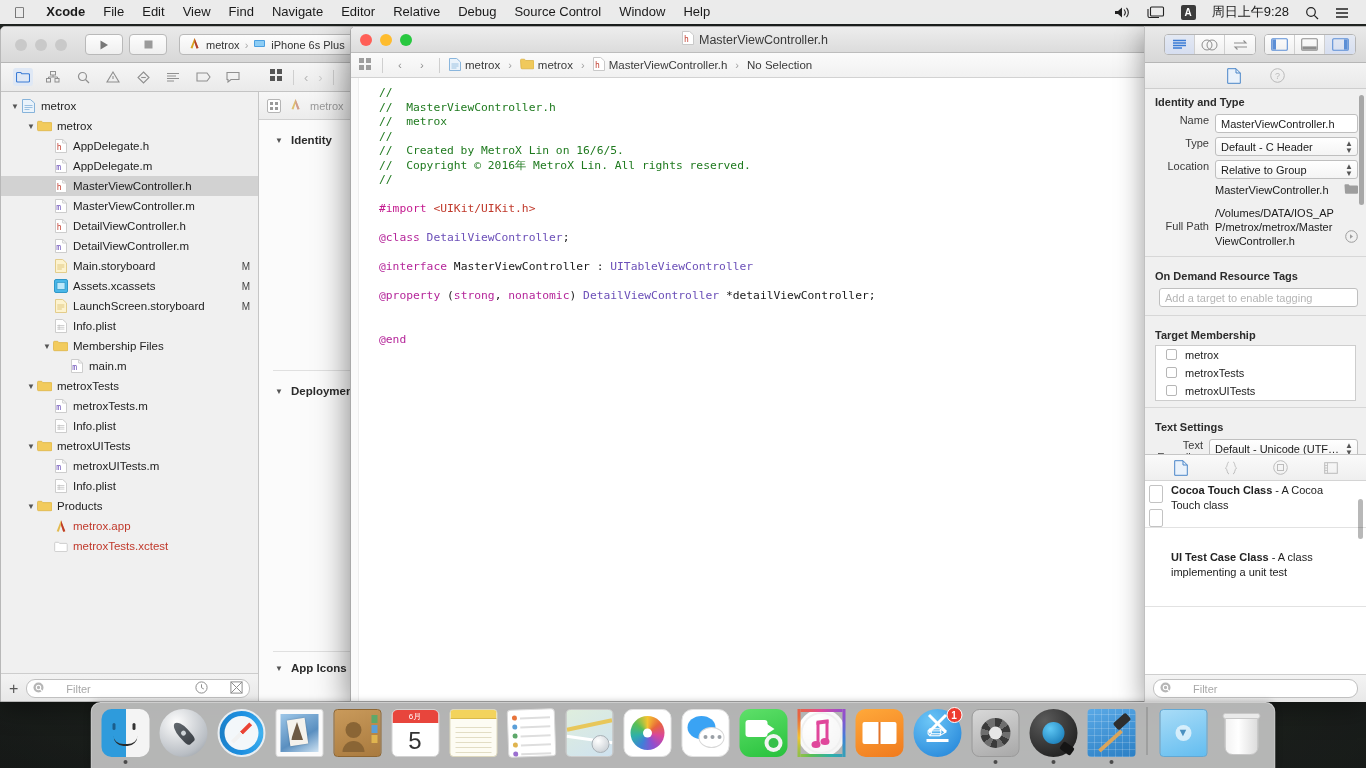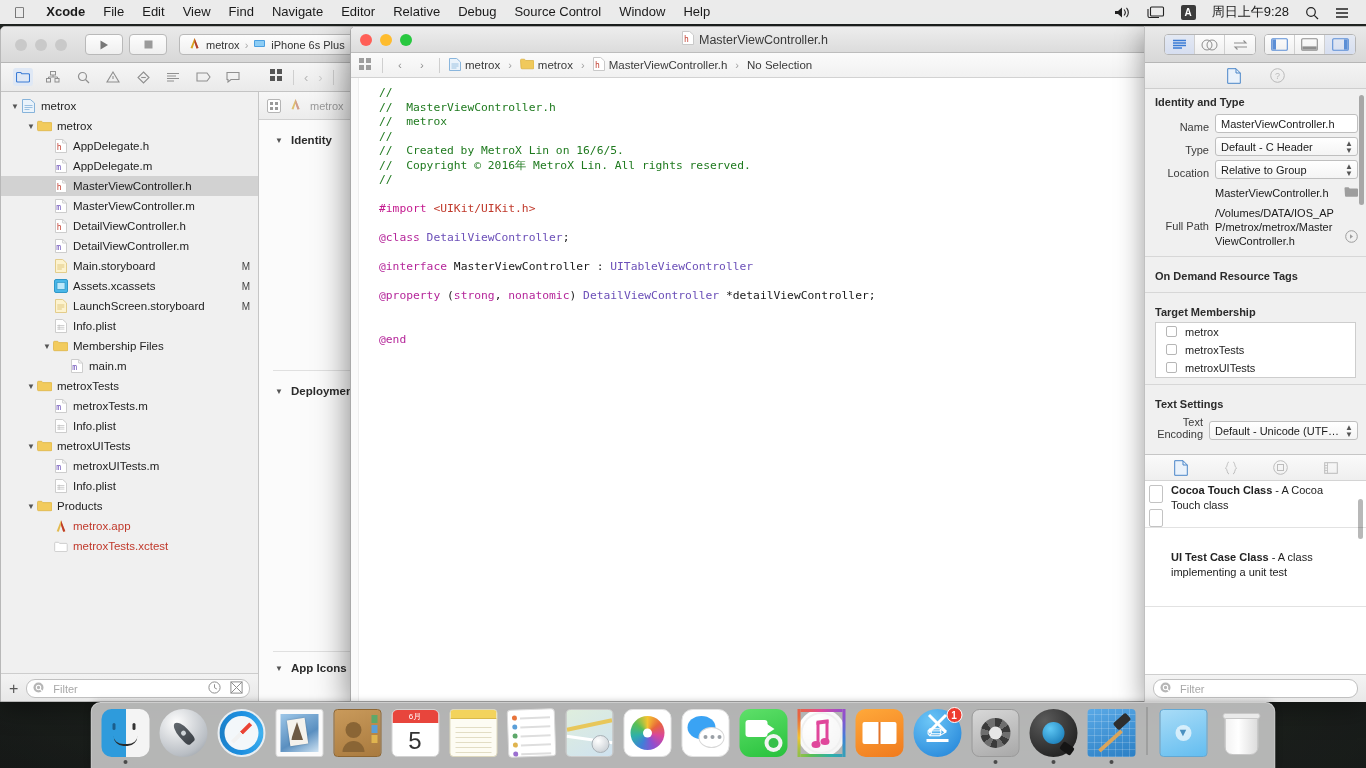--- a/index.html
+++ b/index.html
@@ -109,21 +109,21 @@
   .mflag { font-size: 10px; color:#444; margin-left:6px; }
   .red { color: #c0392b; }
   #nav-filterbar {
     height: 30px; border-top: 1px solid #cdcdcd;
     background: linear-gradient(180deg,#f3f3f3,#e7e7e7);
     display:flex; align-items:center; gap:8px; padding: 0 8px;
   }
   .plus { font-size: 16px; color:#555; line-height:1;}
   .filterfield {
     flex:1; height: 19px; border:1px solid #c0c0c0; border-radius: 9px;
-    background:#fff; display:flex; align-items:center; padding:0 6px; gap:9px;
+    background:#fff; display:flex; align-items:center; padding:0 6px; gap:22px;
     font-size: 11px; color:#a8a8a8;
   }
   .filterfield .ftxt{flex:1;}
 
   #bgmain { flex: 1; background: #fbfbfb; position: relative; overflow:hidden; }
   #bgmain-topbar {
     height: 28px; border-bottom: 1px solid #d0d0d0;
     background: linear-gradient(180deg,#f7f7f7,#ececec);
     display:flex; align-items:center; padding: 0 8px; gap: 8px; font-size: 11px; color:#9a9a9a;
   }
@@ -199,21 +199,21 @@
   .segbtn:last-child{border-right:none;}
   .segbtn.on { background:linear-gradient(180deg,#e4e9f3,#d6def0); }
   #insp-tabs {
     height:26px; border-bottom:1px solid #cecece; background:linear-gradient(180deg,#f4f4f4,#e9e9e9);
     display:flex; align-items:center; justify-content:center; gap:26px;
   }
   .itab { width:18px; height:18px; display:flex; align-items:center; justify-content:center; opacity:.55;}
   .itab.on{opacity:1;}
   #insp-scroll { flex:1; overflow:hidden; position:relative; font-size:11px; color:#222; }
   .ihdr { font-weight:bold; font-size:11px; padding: 7px 10px 4px 10px; color:#2b2b2b;}
-  .irow { display:flex; align-items:flex-end; padding: 2px 8px 2px 10px; gap:6px; min-height:21px;}
+  .irow { display:flex; align-items:flex-start; padding: 2px 8px 2px 10px; gap:6px; min-height:21px;}
   .ilbl { width:54px; text-align:right; color:#3a3a3a; flex:none; font-size:11px;}
   .ifield {
     flex:1; height:19px; border:1px solid #bfbfbf; border-radius:3px; background:#fff;
     display:flex; align-items:center; padding:0 5px; font-size:11px; color:#1a1a1a; overflow:hidden; white-space:nowrap;
   }
   .ifield.dis { color:#b5b5b5; background:#fff; }
   .ipopup {
     flex:1; height:19px; border:1px solid #bfbfbf; border-radius:3px;
     background:linear-gradient(180deg,#fff,#f4f4f4);
     display:flex; align-items:center; justify-content:space-between;
@@ -889,20 +889,23 @@
       <span style="padding-top:24px;">
         <svg width="13" height="13" viewBox="0 0 13 13">
             <circle cx="6.5" cy="6.5" r="5.8" fill="none" stroke="#9d9d9d" stroke-width="1"></circle>
             <path d="M5 4.2l3 2.3-3 2.3z" fill="#9d9d9d"></path>
           </svg>
       </span>
     </div>
 
     <div class="idiv"></div>
     <div class="ihdr">On Demand Resource Tags</div>
+    <div class="irow" style="padding-left:14px;">
+      <span class="ifield dis">Add a target to enable tagging</span>
+    </div>
 
     <div class="idiv"></div>
     <div class="ihdr">Target Membership</div>
     <div style="border:1px solid #cdcdcd;background:#fff;margin:0 10px;">
       <div class="memrow">
         <span style="display:inline-block;width:11px;height:11px;border:1px solid #b6b6b6;border-radius:2px;background:#fff;vertical-align:-1px;margin-right:5px;"></span>
         <span>metrox</span>
       </div>
       <div class="memrow">
         <span style="display:inline-block;width:11px;height:11px;border:1px solid #b6b6b6;border-radius:2px;background:#fff;vertical-align:-1px;margin-right:5px;"></span>

